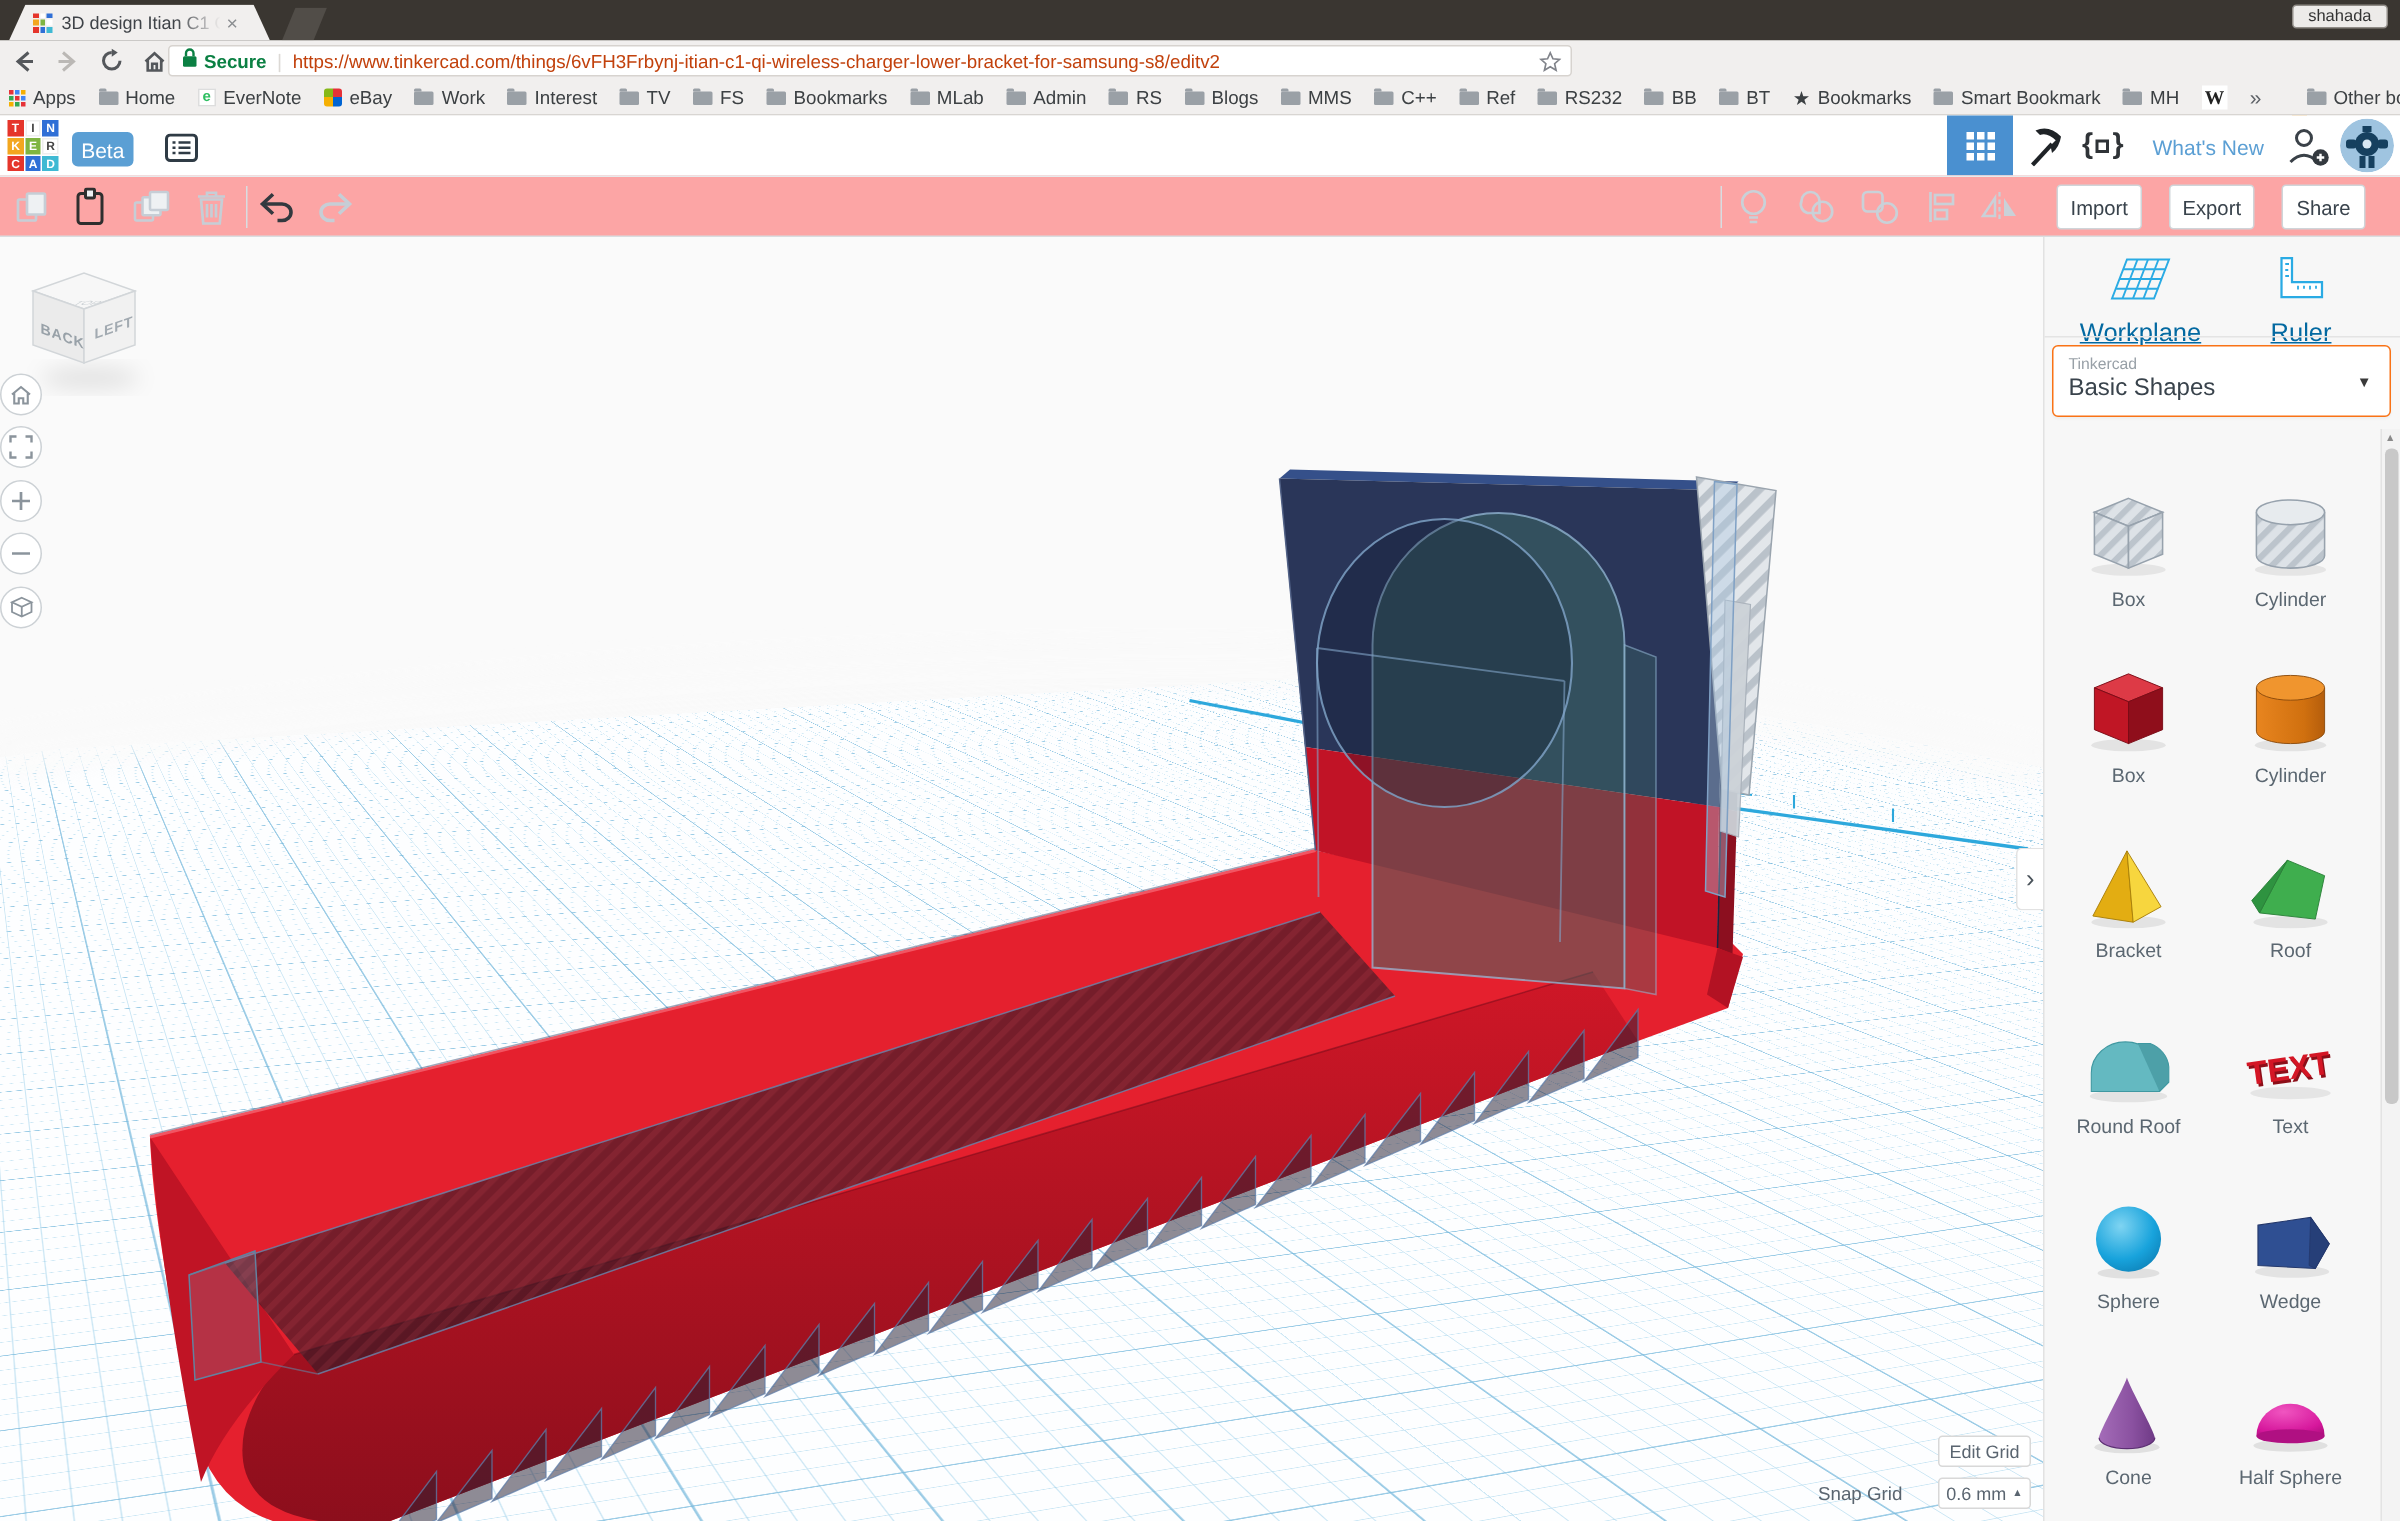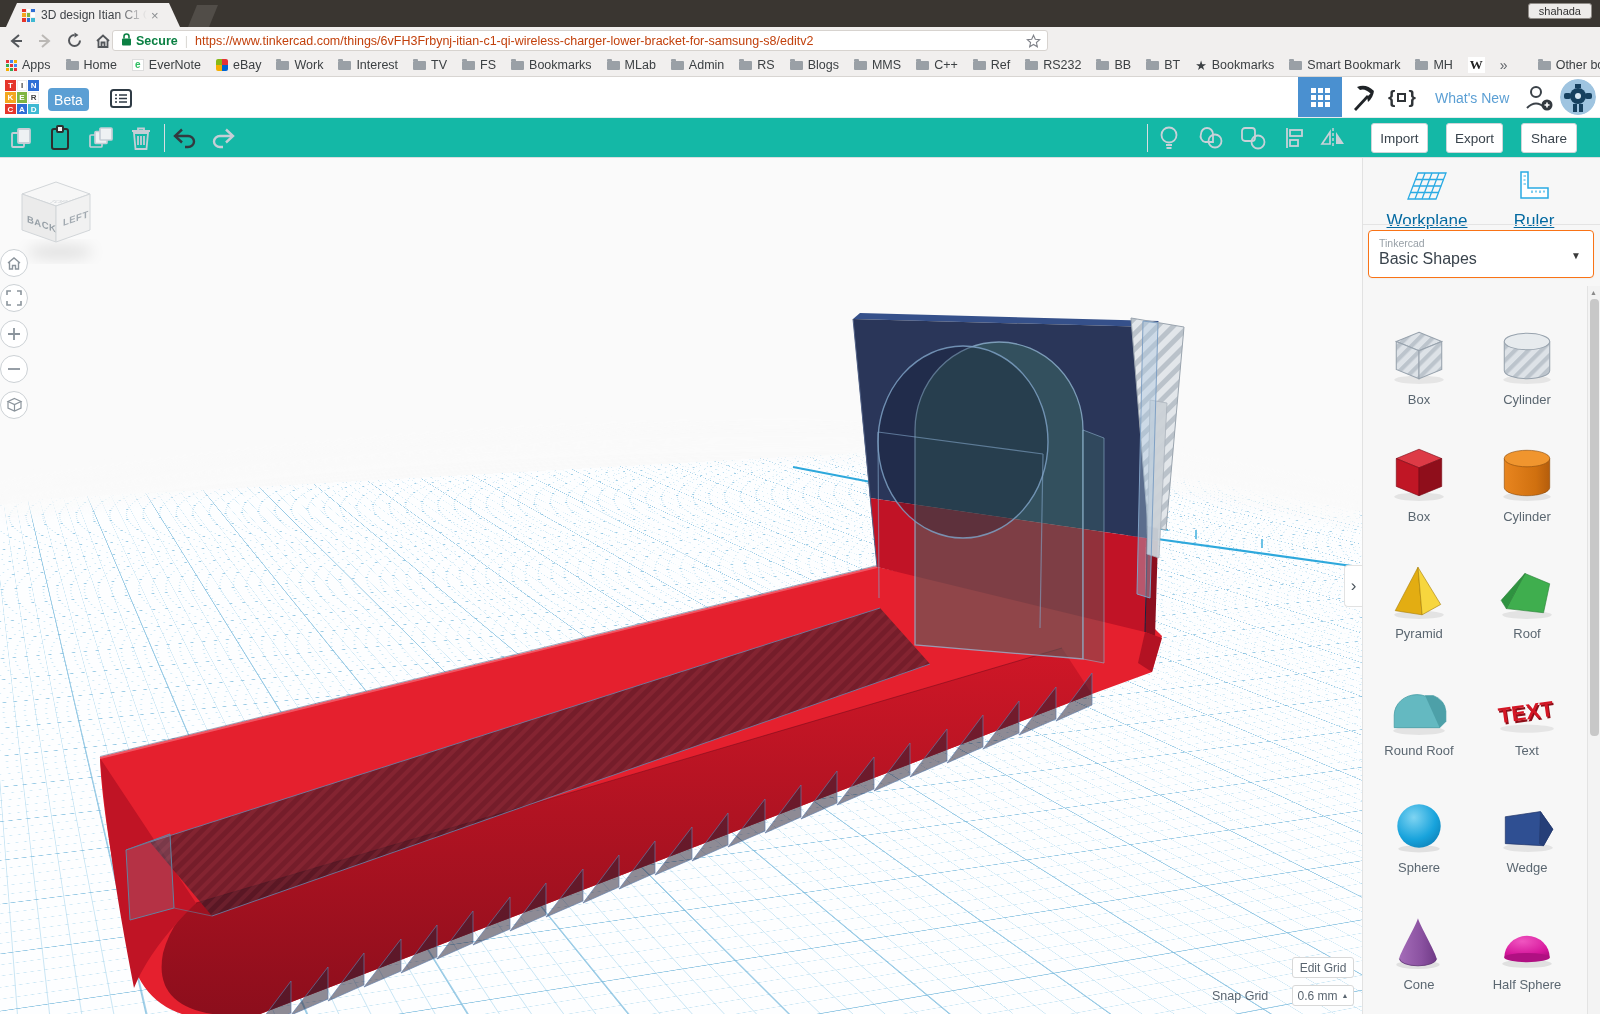--- a/index.html
+++ b/index.html
@@ -78,21 +78,21 @@
   .grid-appbtn { position:absolute; left:1298px; top:0; width:44px; height:40px; background:#4a90d0; display:flex; align-items:center; justify-content:center; }
   .grid-ic { display:grid; grid-template-columns:repeat(3,5px); grid-template-rows:repeat(3,5px); gap:2px; }
   .grid-ic i { background:#fff; }
   .hdr-ic { position:absolute; top:7px; }
   .braces { font-size:19px; font-weight:bold; color:#2f3337; display:flex; align-items:center; gap:2px; }
   .braces .sq { width:9px; height:9px; border:2px solid #2f3337; display:inline-block; }
   .whatsnew { position:absolute; left:1435px; top:13px; font-size:14px; color:#5b9fd4; }
   .avatar { position:absolute; left:1560px; top:2px; width:36px; height:36px; border-radius:50%; overflow:hidden; }
 
   
-  .apptoolbar { position:absolute; top:117px; left:0; width:1600px; height:41px; background:#14b8a6; border-top:1px solid #e7eaec; border-bottom:1px solid #d9dde0; }
+  .apptoolbar { position:absolute; top:117px; left:0; width:1600px; height:41px; background:#fca5a5; border-top:1px solid #e7eaec; border-bottom:1px solid #d9dde0; }
   .tbic { position:absolute; top:7px; width:26px; height:26px; display:flex; align-items:center; justify-content:center; }
   .tb-sep { position:absolute; top:6px; width:1px; height:28px; background:#d8dde1; }
   .tb-btn { position:absolute; top:5px; height:30px; background:#fff; border:1px solid #cfd5d9; border-radius:3px;
             font-size:13.5px; color:#39434c; display:flex; align-items:center; justify-content:center; }
 
   
   .scene { position:absolute; top:158px; left:0; width:1362px; height:856px; background:#fafafa; overflow:hidden; }
   .workplane { position:absolute; left:50%; top:100%; width:7000px; height:7000px; margin-left:-3500px; margin-top:-3500px;
     background-color:#fdfeff;
     background-image:
@@ -731,21 +731,21 @@
         </svg>
         <div class="lbl">Cylinder</div>
       </div>
 
       <div class="shape-cell">
         <svg width="62" height="58" viewBox="0 0 60 56">
           <ellipse cx="30" cy="52" rx="24" ry="4" fill="rgba(0,0,0,0.08)"></ellipse>
           <polygon points="29,6 7,48 33,52" fill="#e3ad12" stroke="#a87e08" stroke-width="0.6"></polygon>
           <polygon points="29,6 33,52 51,42" fill="#f7d63e" stroke="#a87e08" stroke-width="0.6"></polygon>
         </svg>
-        <div class="lbl">Pyramid</div>
+        <div class="lbl">Bracket</div>
       </div>
       <div class="shape-cell">
         <svg width="62" height="58" viewBox="0 0 60 56">
           <ellipse cx="30" cy="52" rx="24" ry="4" fill="rgba(0,0,0,0.08)"></ellipse>
           <polygon points="28,12 52,22 46,50 10,46" fill="#3fae4e" stroke="#2a8038" stroke-width="0.6"></polygon>
           <polygon points="28,12 10,46 5,38" fill="#2e9340" stroke="#2a8038" stroke-width="0.6"></polygon>
         </svg>
         <div class="lbl">Roof</div>
       </div>
 

